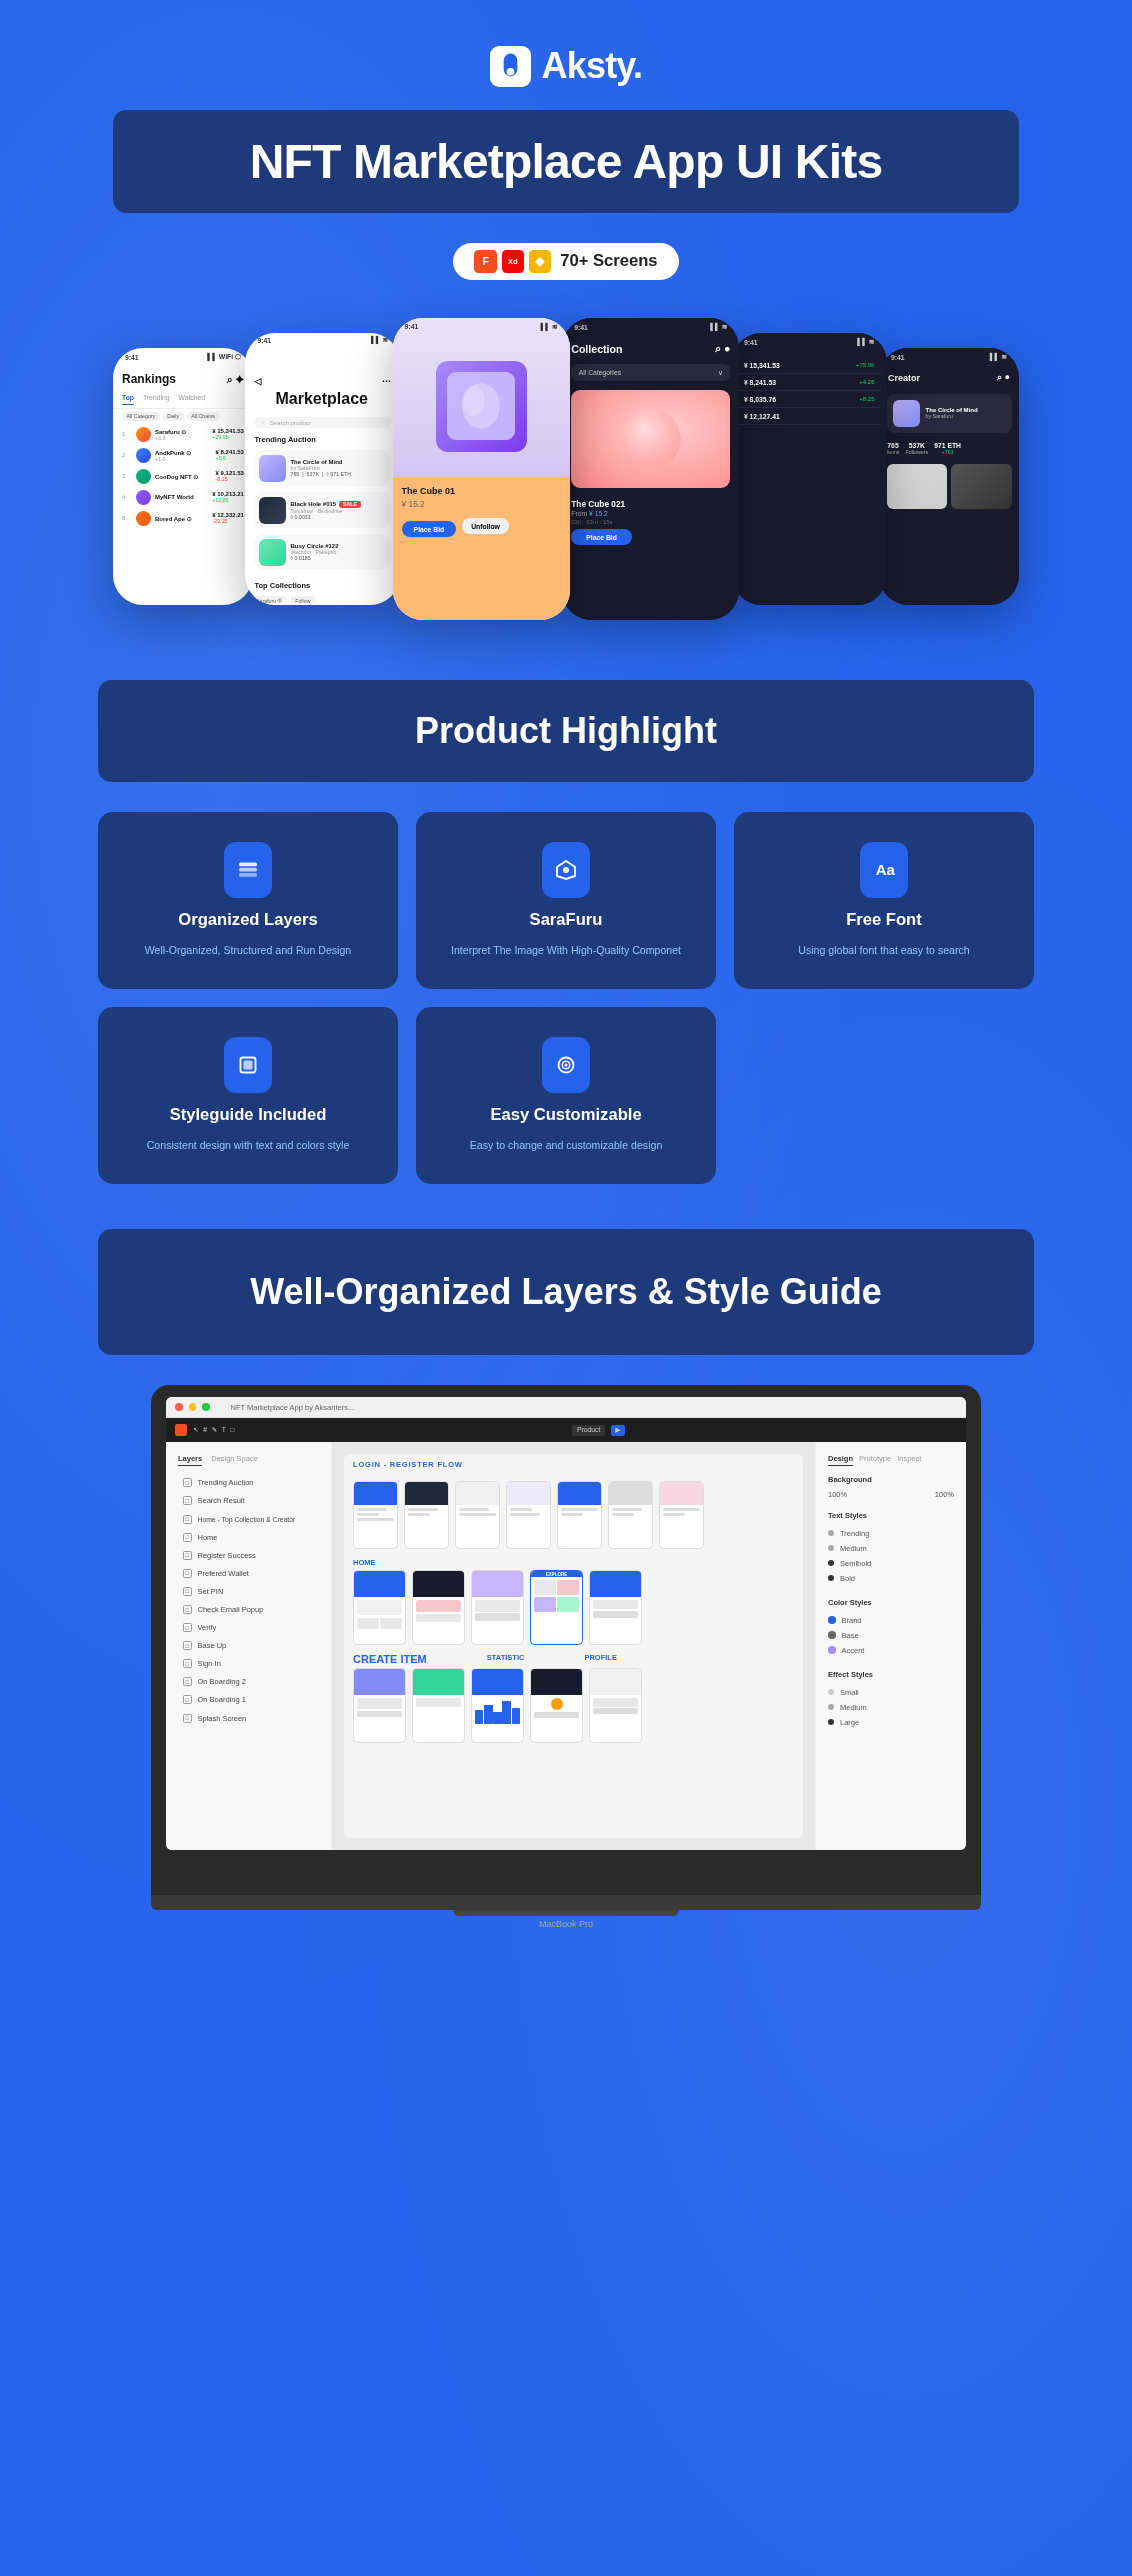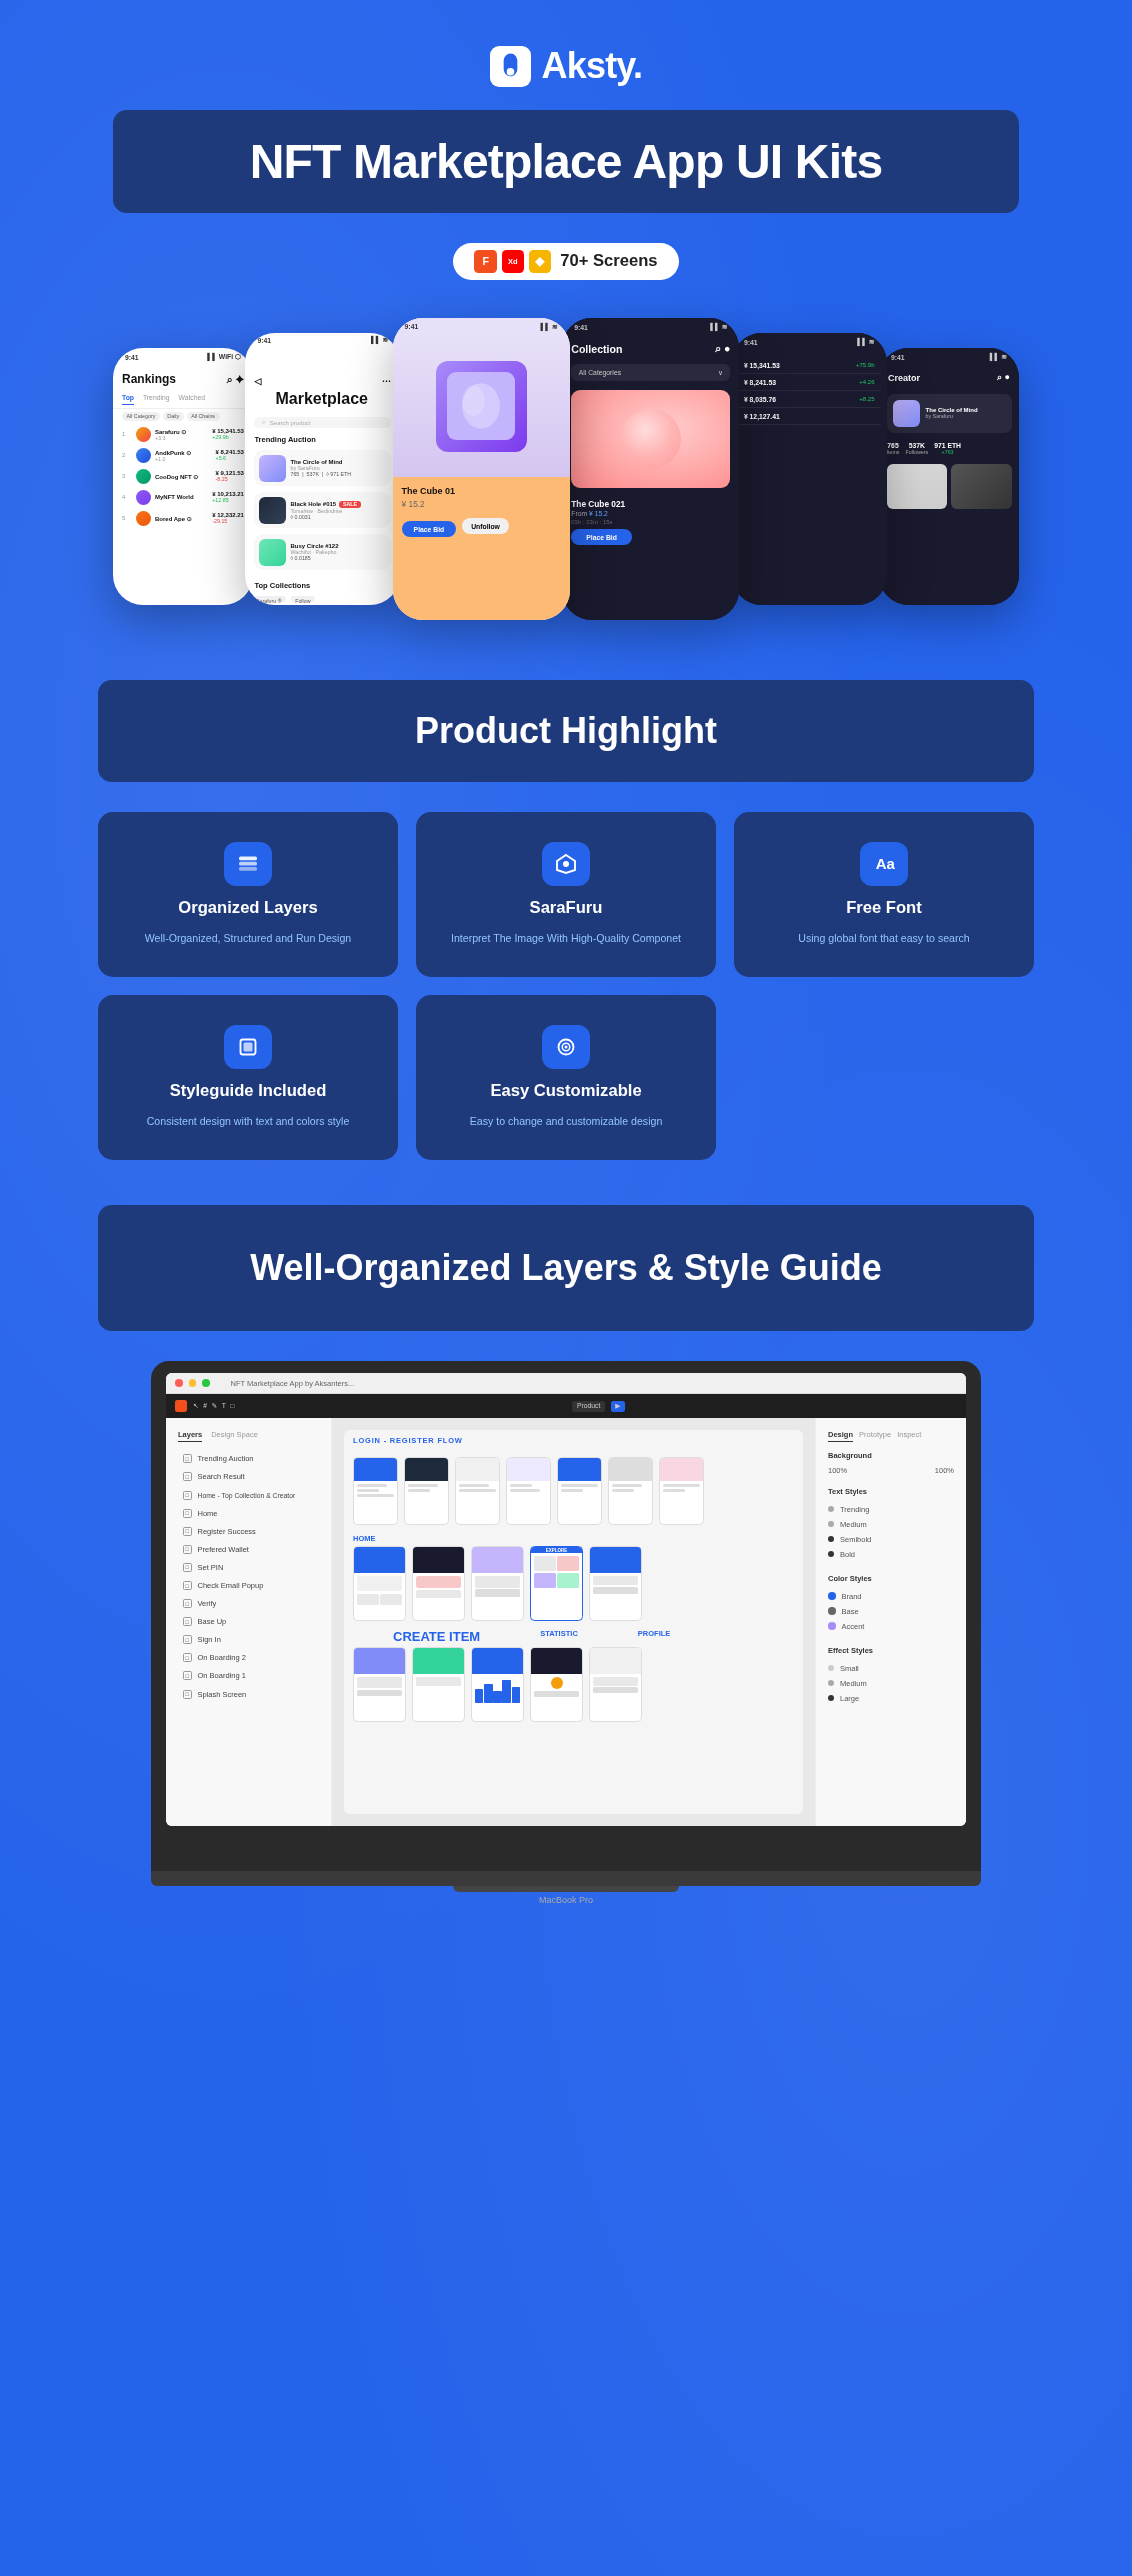--- a/index.html
+++ b/index.html
@@ -360,21 +360,21 @@
       padding: 30px 22.6px;
       display: flex;
       flex-direction: column;
       align-items: center;
       text-align: center;
       gap: 12px;
     }
 
     .feature-icon-wrap {
       width: 48px;
-      height: 44px;
+      height: 56px;
       background: #2563EB;
       border-radius: 12px;
       display: flex;
       align-items: center;
       justify-content: center;
       font-size: 21px;
     }
 
     .feature-title {
       font-size: 16.6px;
@@ -1217,21 +1217,21 @@
                     <div class="flow-screen-home">
                       <div style="height:26.4px;background:#2563EB;"></div>
                       <div style="padding:3px;">
                         <div style="height:9px;background:#e8e8e8;border-radius:1.5px;margin-bottom:1.5px;"></div>
                         <div style="height:7.5px;background:#ddd;border-radius:1.5px;"></div>
                       </div>
                     </div>
                   </div>
 
                   <div style="display:flex;gap:60px;padding:1.5px 9px;">
-                    <span style="font-size:13px;font-weight:700;color:#2563EB;margin-left:40px;">CREATE ITEM</span>
+                    <span style="font-size:11px;font-weight:700;color:#2563EB;">CREATE ITEM</span>
                     <span style="font-size:7.5px;font-weight:700;color:#2563EB;">STATISTIC</span>
                     <span style="font-size:7.5px;font-weight:700;color:#2563EB;">PROFILE</span>
                   </div>
 
                   <div class="flow-screens-row-2" style="margin-top:1.5px;">
                     <div class="flow-screen-home">
                       <div style="height:26.4px;background:#818cf8;"></div>
                       <div style="padding:3px;">
                         <div style="height:11.3px;background:#e8e8e8;border-radius:1.5px;margin-bottom:1.5px;"></div>
                         <div style="height:6px;background:#ddd;border-radius:1.5px;"></div>

